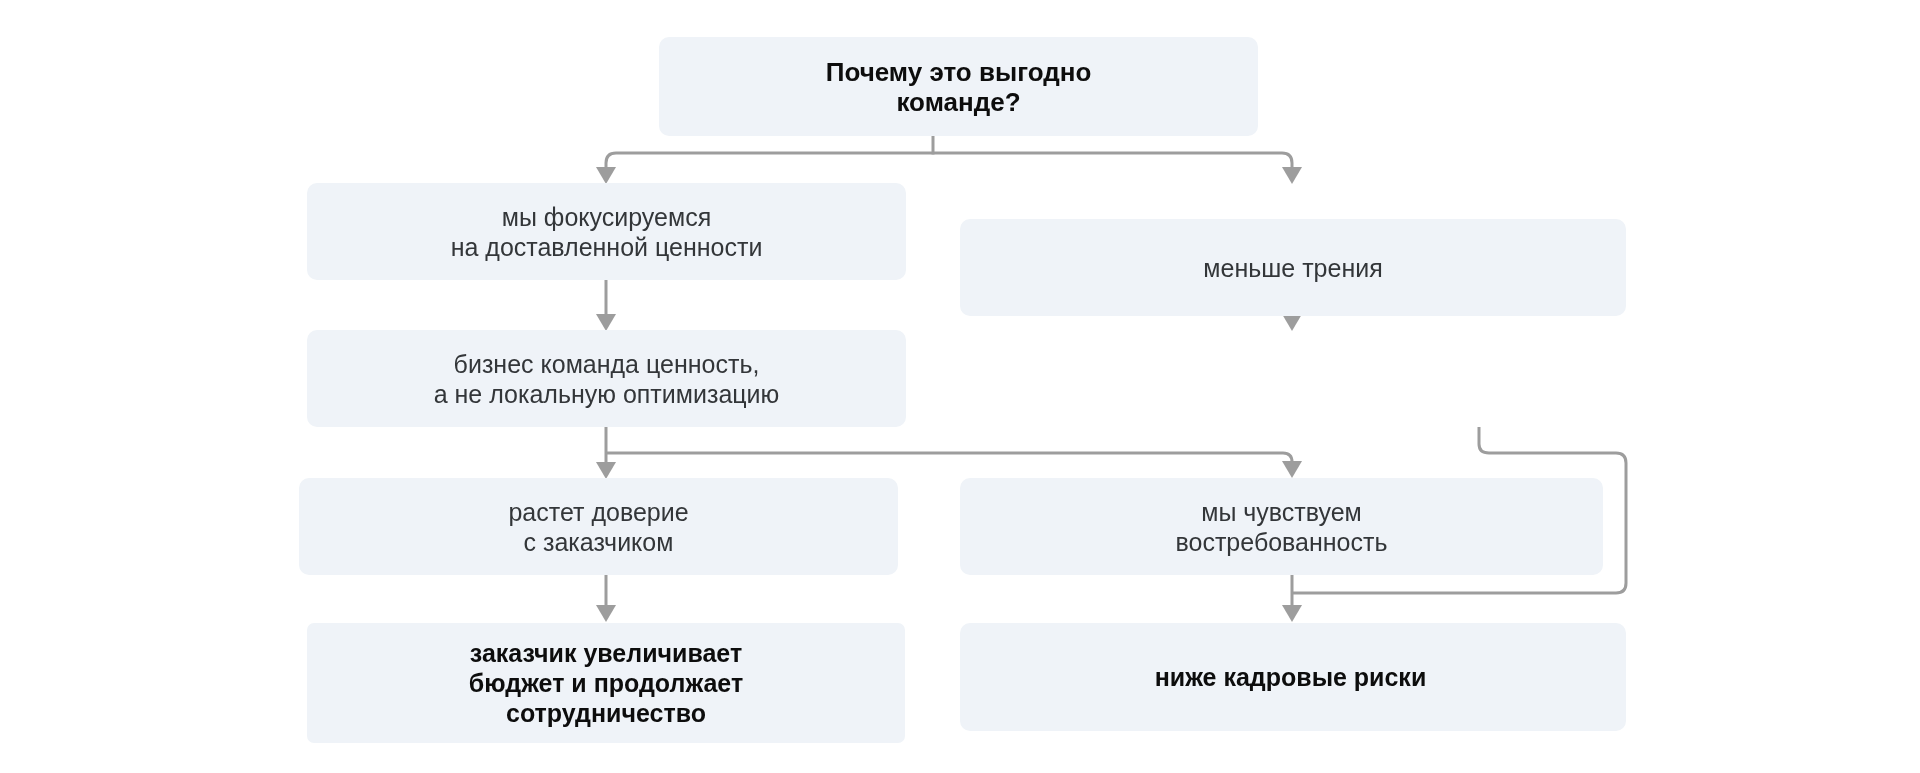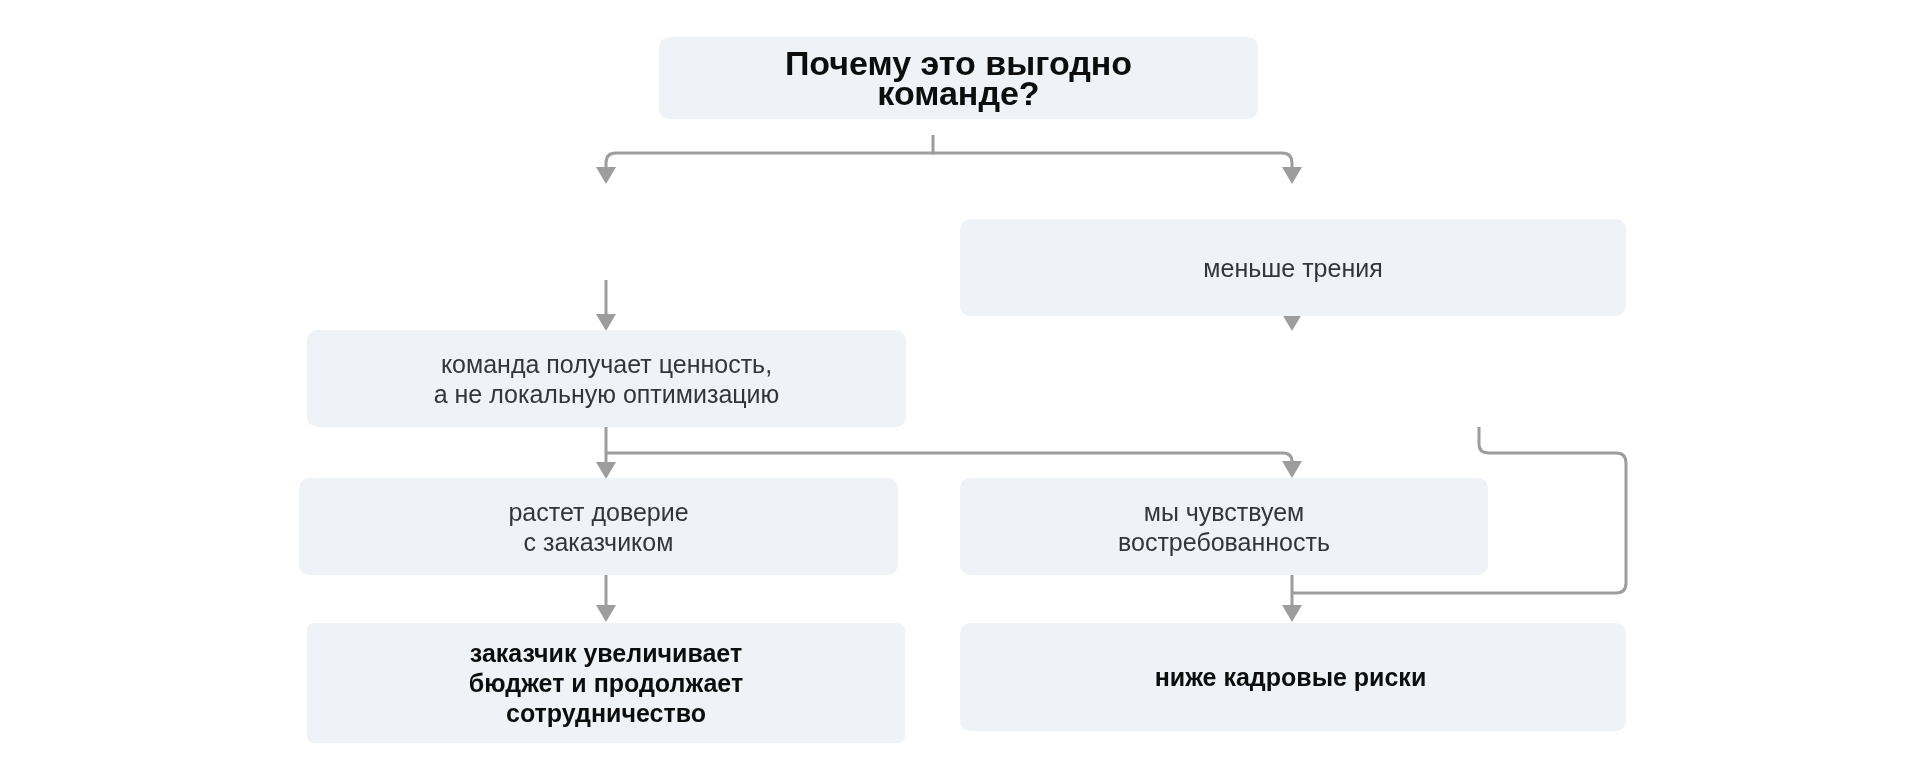--- a/index.html
+++ b/index.html
@@ -25,27 +25,27 @@
     border-radius:10px;
     display:flex;align-items:center;justify-content:center;
     text-align:center;
     white-space:pre-line;
     font-size:25px;line-height:30px;
     color:var(--text);
     box-sizing:border-box;
     padding:6px 20px;
   }
   .node.em{font-weight:bold;color:var(--text-em);}
-  #root{left:659px;top:37px;width:599px;height:82px;font-size:34px;}
+  #root{left:659px;top:37px;width:599px;height:99px;font-size:26px;}
   #l1{left:307px;top:183px;width:599px;height:97px;}
   #r1{left:960px;top:183px;width:666px;height:97px;margin-top:36px;}
   #l2{left:307px;top:330px;width:599px;height:97px;}
   #r2{left:960px;top:330px;width:666px;height:97px;}
   #l3{left:299px;top:478px;width:599px;height:97px;}
-  #r3{left:960px;top:478px;width:528px;height:97px;}
+  #r3{left:960px;top:478px;width:643px;height:97px;}
   #l4{left:307px;top:623px;width:598px;height:120px;border-radius:7px;}
   #r4{left:960px;top:623px;width:666px;height:108px;padding-left:15px;}
 </style>
 </head>
 <body>
 
 <div class="canvas">
 
   <svg class="connectors" width="1920" height="773" viewBox="0 0 1920 773">
     <g stroke="#9d9d9d" stroke-width="3" fill="none">
@@ -73,23 +73,25 @@
       <path d="M596 462 L616 462 L606 479 Z"></path>
       <path d="M1282 461 L1302 461 L1292 478 Z"></path>
       <path d="M596 605 L616 605 L606 622 Z"></path>
       <path d="M1282 605 L1302 605 L1292 622 Z"></path>
     </g>
   </svg>
 
   <div id="root" class="node em">Почему это выгодно
 команде?</div>
 
+  <div id="l1" class="node">мы фокусируемся
+на доставленной ценности</div>
   <div id="r1" class="node">меньше трения</div>
 
-  <div id="l2" class="node">команда получает ценность,
+  <div id="l2" class="node">бизнес команда ценность,
 а не локальную оптимизацию</div>
 
   <div id="l3" class="node">растет доверие
 с заказчиком</div>
   <div id="r3" class="node">мы чувствуем
 востребованность</div>
 
   <div id="l4" class="node em">заказчик увеличивает
 бюджет и продолжает
 сотрудничество</div>

